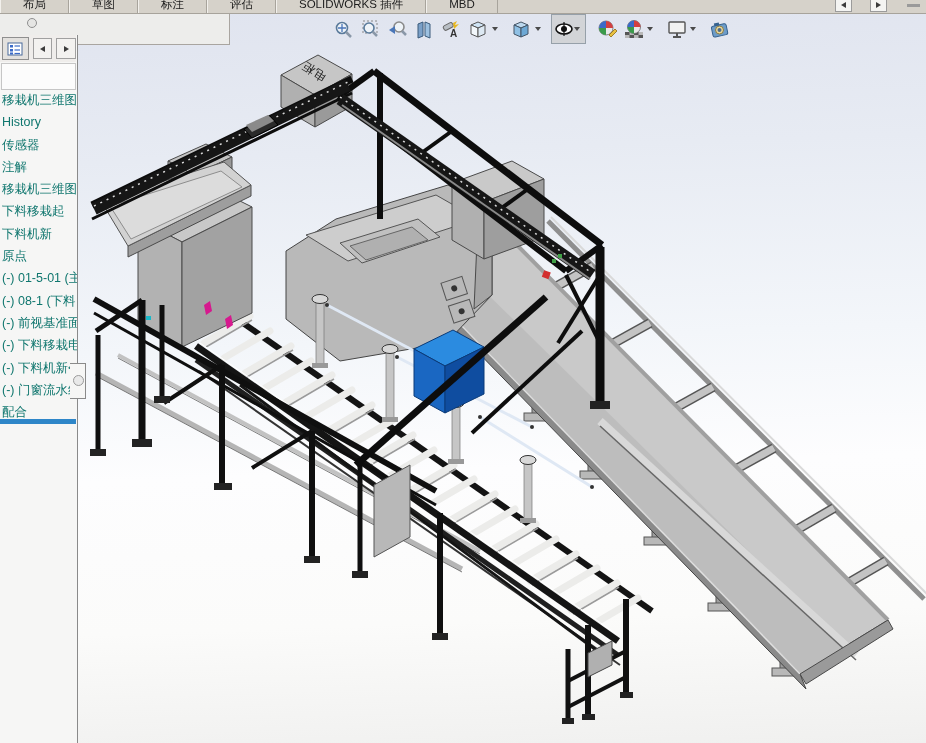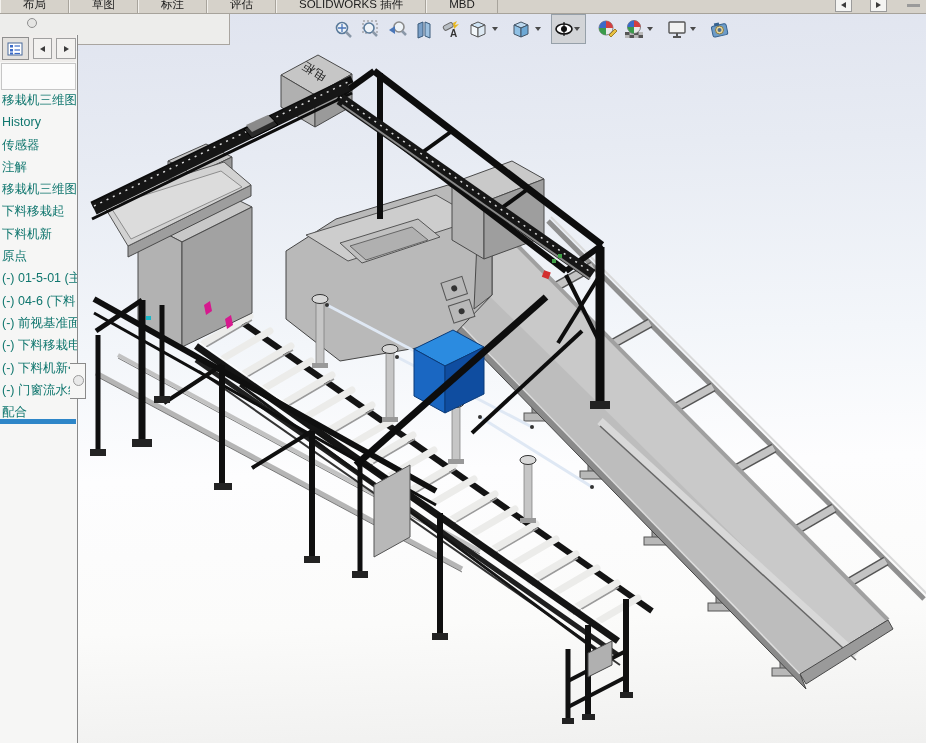--- a/index.html
+++ b/index.html
@@ -487,21 +487,21 @@
   <div class="tree">
     <div class="titem">移栽机三维图</div>
     <div class="titem">History</div>
     <div class="titem">传感器</div>
     <div class="titem">注解</div>
     <div class="titem">移栽机三维图</div>
     <div class="titem">下料移栽起</div>
     <div class="titem">下料机新</div>
     <div class="titem">原点</div>
     <div class="titem">(-) 01-5-01 (主</div>
-    <div class="titem">(-) 04-6 (下料</div>
+    <div class="titem">(-) 08-1 (下料</div>
     <div class="titem">(-) 前视基准面</div>
     <div class="titem">(-) 下料移栽电</div>
     <div class="titem">(-) 下料机新&lt;1</div>
     <div class="titem">(-) 门窗流水线</div>
     <div class="titem">配合</div>
   </div>
   <div class="rollback"></div>
 </div>
 <div class="splitter">
   <div class="knob"></div>

